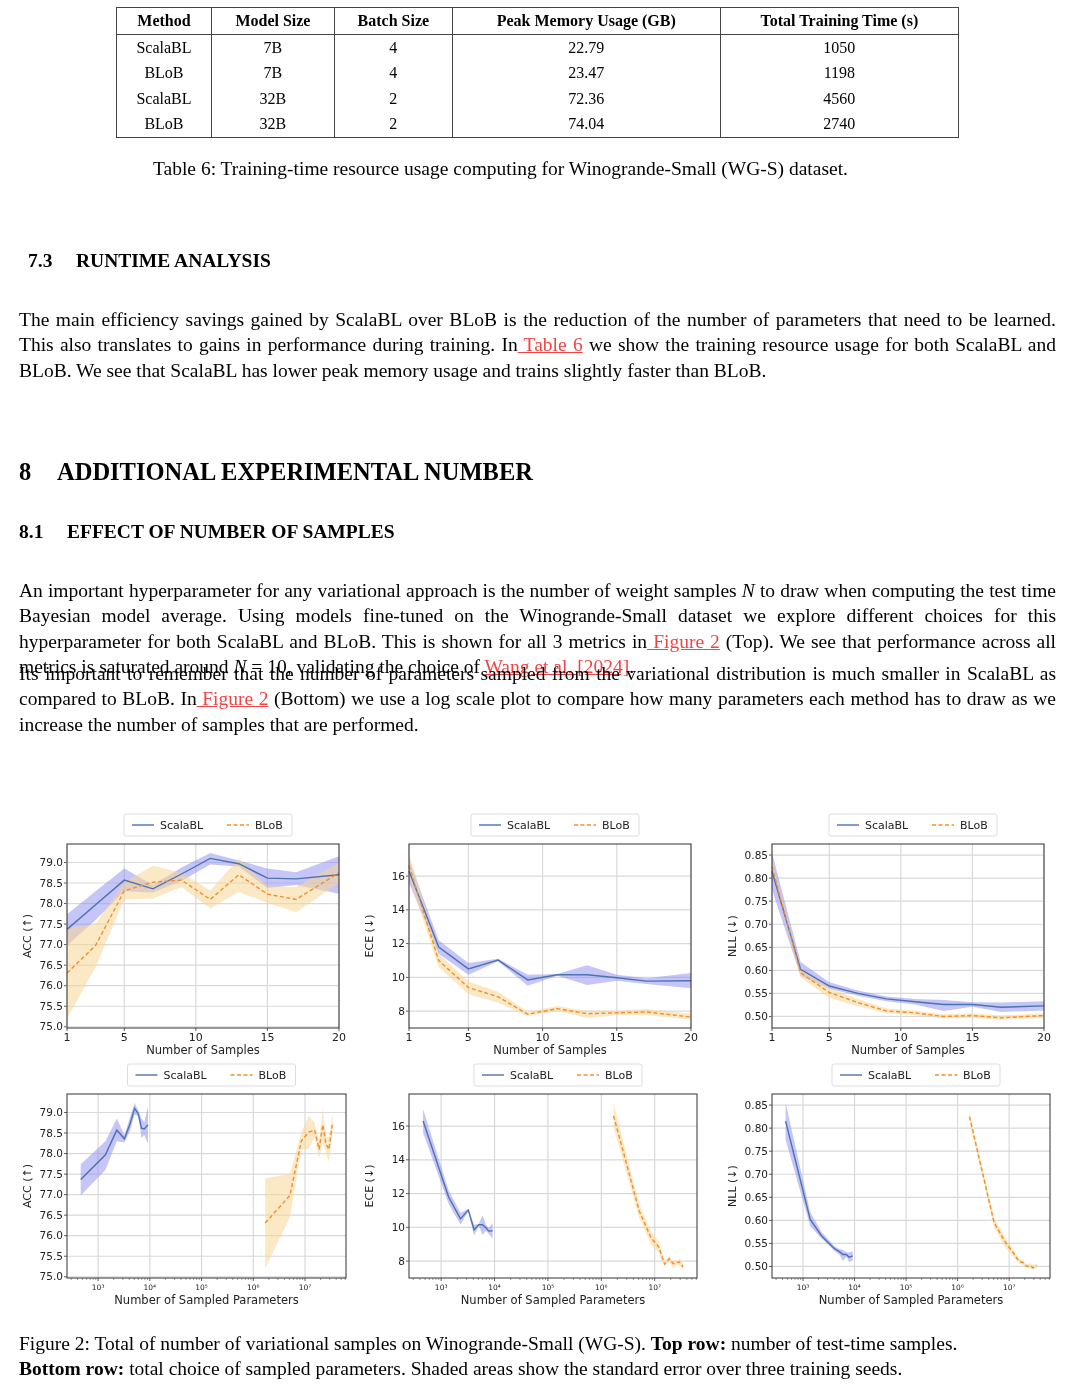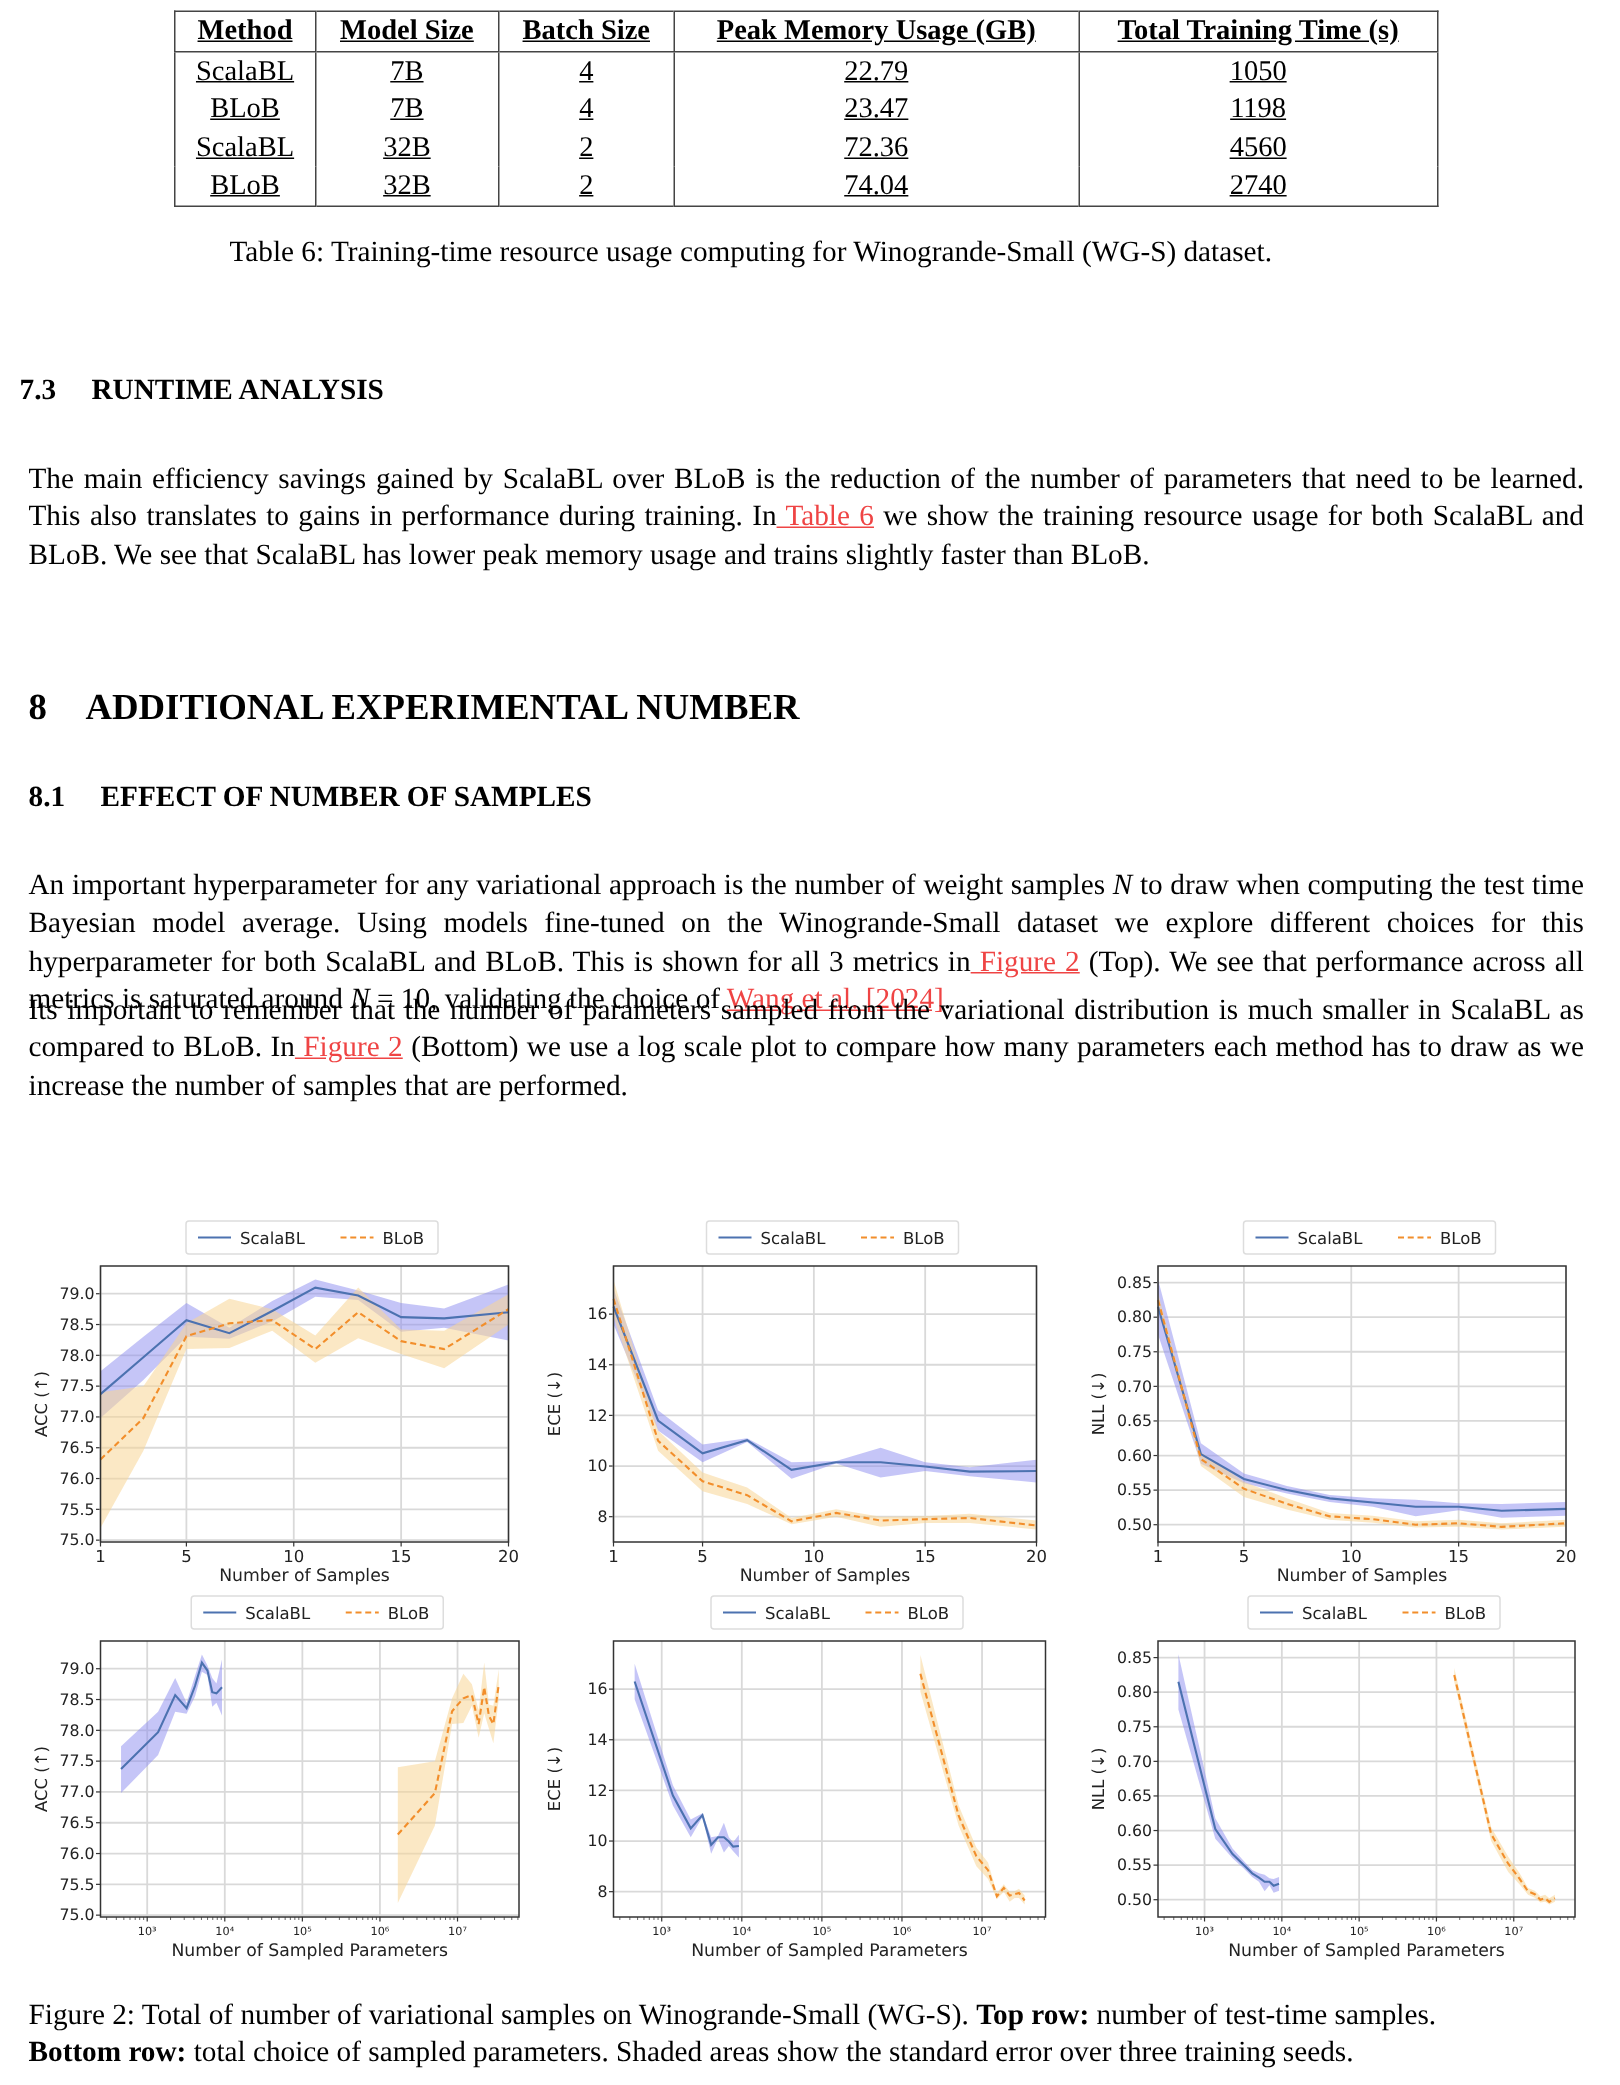--- a/index.html
+++ b/index.html
@@ -1,20 +1,20 @@
 <!DOCTYPE html>
 <html><head>
 <meta charset="utf-8">
 <style>
   html, body { margin: 0; padding: 0; background: #fff; }
   body { width: 1080px; height: 1390px; position: relative; overflow: hidden;
          font-family: "Liberation Serif", "DejaVu Serif", serif; color: #000; }
   .abs { position: absolute; }
   table.res { position: absolute; left: 116px; top: 7px; width: 843px; border-collapse: collapse;
-              font-size: 19px; line-height: 25.5px; border: 1px solid #444; text-decoration: underline; }
+              font-size: 16px; line-height: 25.5px; border: 1px solid #444; }
   table.res th { font-weight: bold; border-bottom: 1px solid #444; border-left: 1px solid #444; padding: 0 6px; text-align: center; white-space: nowrap; }
   table.res td { border-left: 1px solid #444; text-align: center; padding: 0 6px; white-space: nowrap; }
   table.res th:first-child, table.res td:first-child { border-left: none; }
   .caption { font-size: 19.5px; }
   .h2 { font-weight: bold; font-size: 19.5px; letter-spacing: 0; }
   .h1 { font-weight: bold; font-size: 24.5px; }
   .para { font-size: 19.5px; line-height: 25.3px; text-align: justify; width: 1037px; left: 19px; }
   .num { display: inline-block; width: 48px; }
   .num1 { display: inline-block; width: 38px; }
   a.ref { color: #ef4444; text-decoration: underline; }
@@ -60,21 +60,21 @@
         <td>BLoB</td>
         <td>32B</td>
         <td>2</td>
         <td>74.04</td>
         <td>2740</td>
       </tr>
     </tbody>
 </table>
 <div class="abs caption" style="left:153px; top:158px;">Table 6: Training-time resource usage computing for Winogrande-Small (WG-S) dataset.</div>
 
-<div class="abs h2" style="left:13px; top:250px;">
+<div class="abs h2" style="left:28px; top:250px;">
   <span class="num">7.3</span><span>RUNTIME ANALYSIS</span>
 </div>
 <div class="abs para" style="top:307px;">
   <span>The main efficiency savings gained by ScalaBL over BLoB is the reduction of the number of parameters that need to be learned. This also translates to gains in performance during training. In</span><a class="ref"> Table 6</a><span> we show the training resource usage for both ScalaBL and BLoB. We see that ScalaBL has lower peak memory usage and trains slightly faster than BLoB.</span>
 </div>
 
 <div class="abs h1" style="left:19px; top:458px;">
   <span class="num1">8</span><span>ADDITIONAL EXPERIMENTAL NUMBER</span>
 </div>
 

